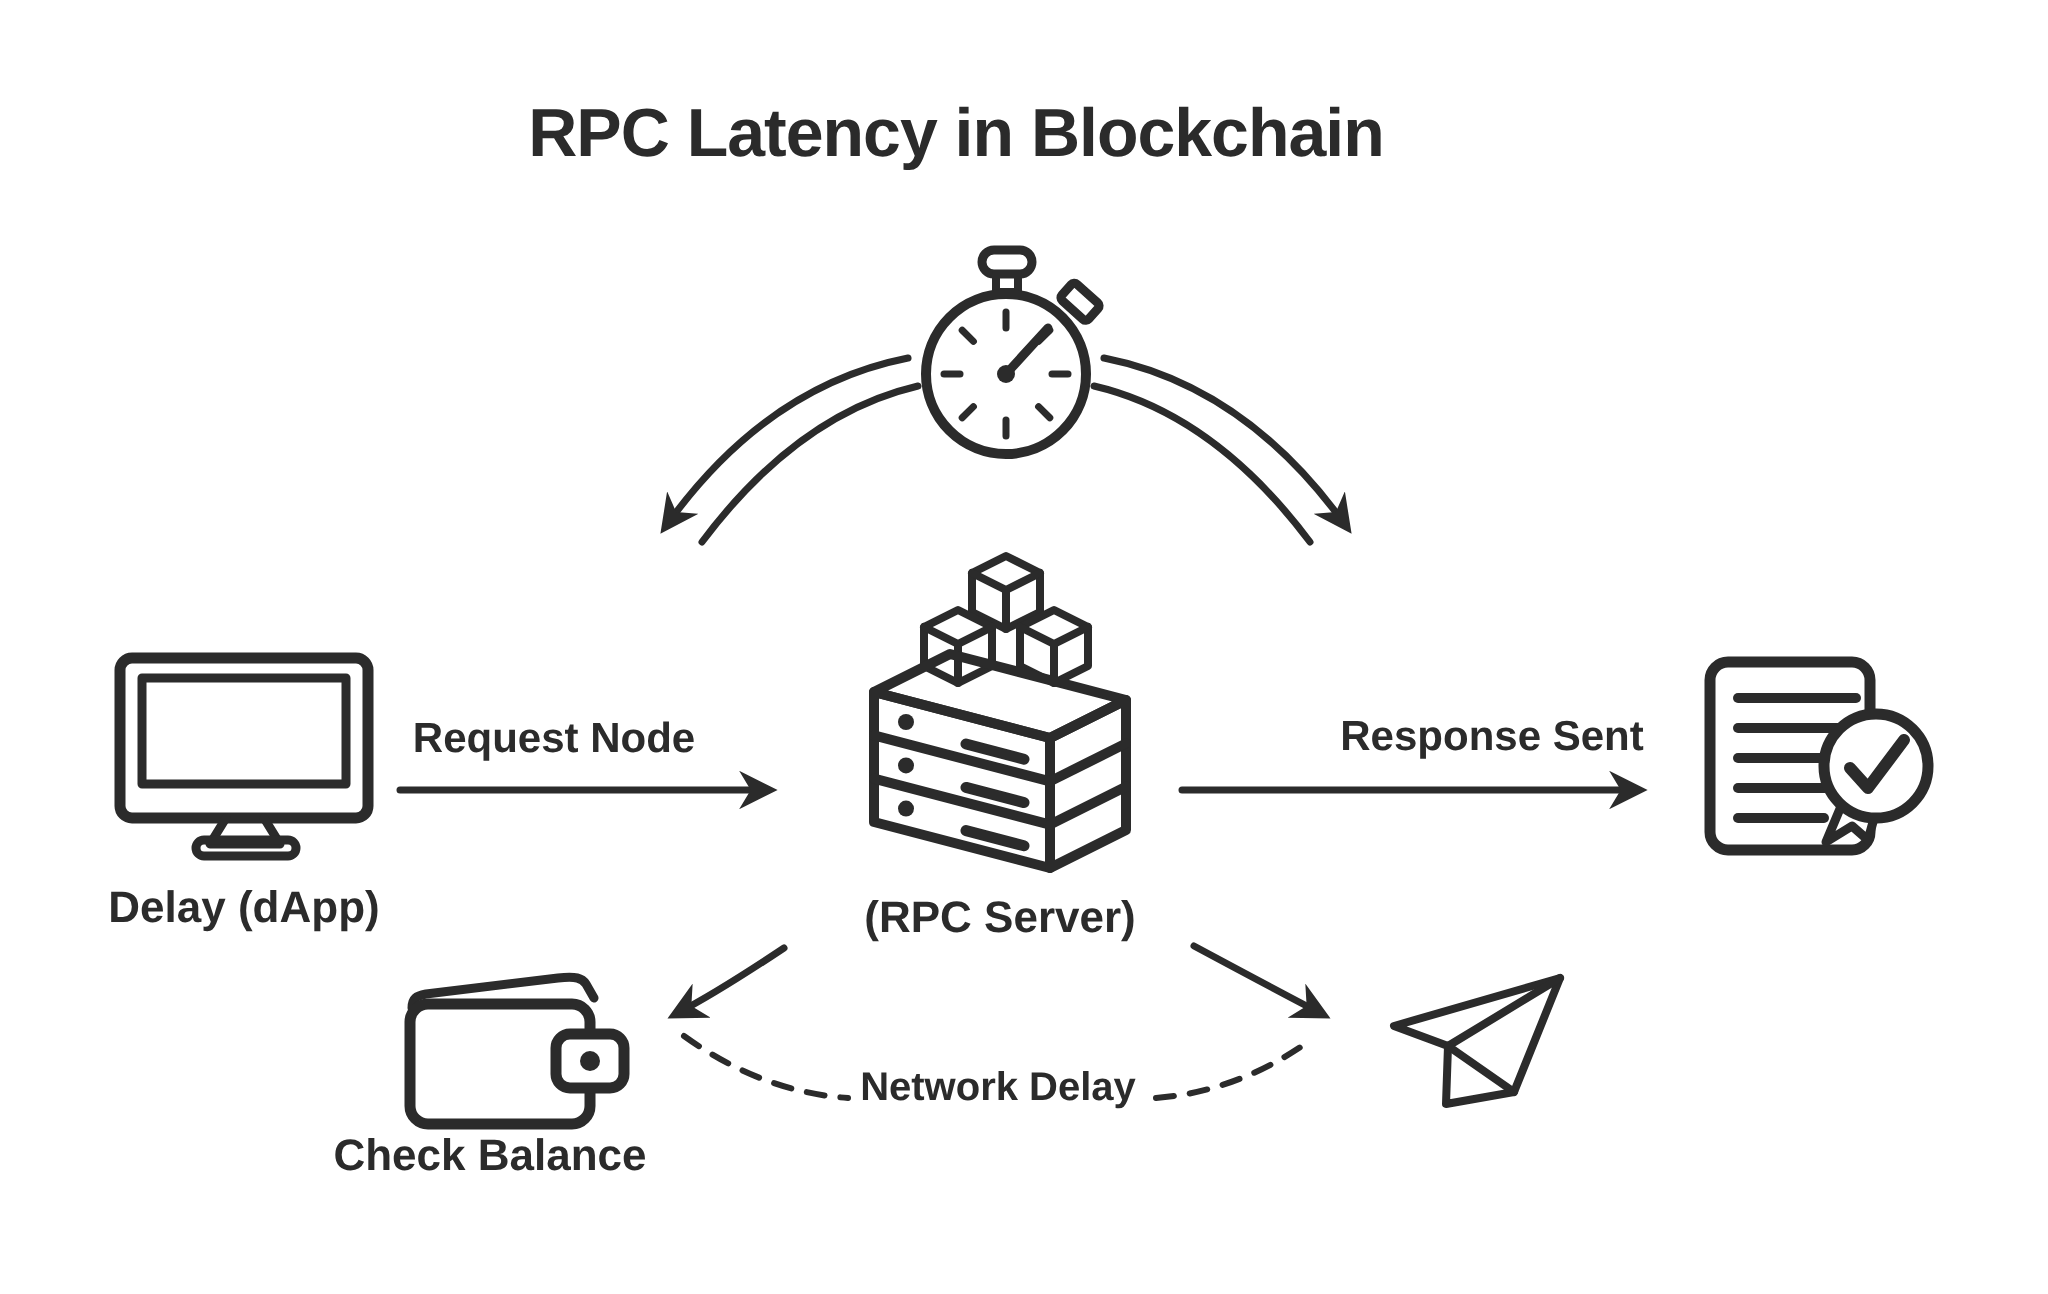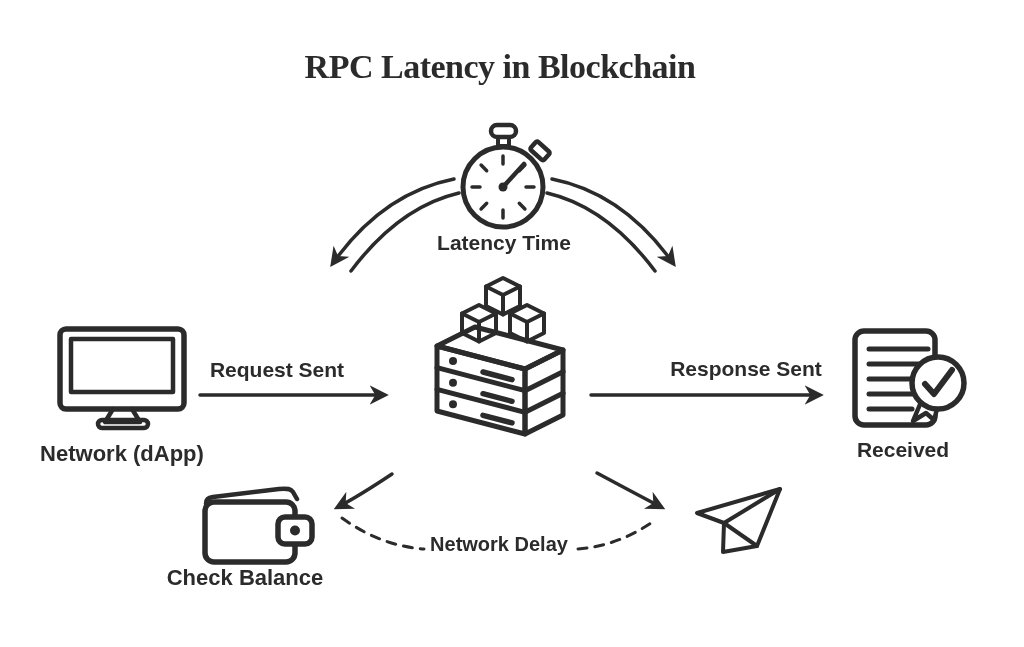--- a/index.html
+++ b/index.html
@@ -145,35 +145,34 @@
 
       <g stroke-width="4">
         <path d="M780,489 L697,513 L724,523 L723,552 L757,546 Z"></path>
         <path d="M724,523 L780,489"></path>
         <path d="M724,523 L757,546"></path>
       </g>
 
     </g>
   </svg>
 
-  <div class="lbl title" style="left:500px; top:48px;font-family:Liberation Serif, serif;">RPC Latency in Blockchain</div>
+  <div class="lbl title" style="left:478px; top:48px;">RPC Latency in Blockchain</div>
 
-  <div class="lbl lbl-21" style="left:504px; top:231px;">Latency Time</div>
 
-  <div class="lbl lbl-21" style="left:277px; top:358px;">Request Sent</div>
+  <div class="lbl lbl-21" style="left:277px; top:358px;">Request Node</div>
 
   <div class="lbl lbl-21" style="left:746px; top:357px;">Response Sent</div>
 
-  <div class="lbl lbl-22" style="left:122px; top:441px;">Network (dApp)</div>
+  <div class="lbl lbl-22" style="left:122px; top:441px;">Delay (dApp)</div>
 
   <div class="lbl lbl-22 two-line" style="left:500px; top:445px;">
+    <div>(RPC Server)</div>
   </div>
 
   <div class="lbl lbl-21 two-line" style="left:903px; top:436px;">
-    <div>Received</div>
   </div>
 
   <div class="lbl lbl-22" style="left:245px; top:565px;">Check Balance</div>
 
 
   <div class="lbl lbl-20" style="left:499px; top:533px;text-align:center;">Network Delay</div>
 
 </div>
 
 </body></html>

